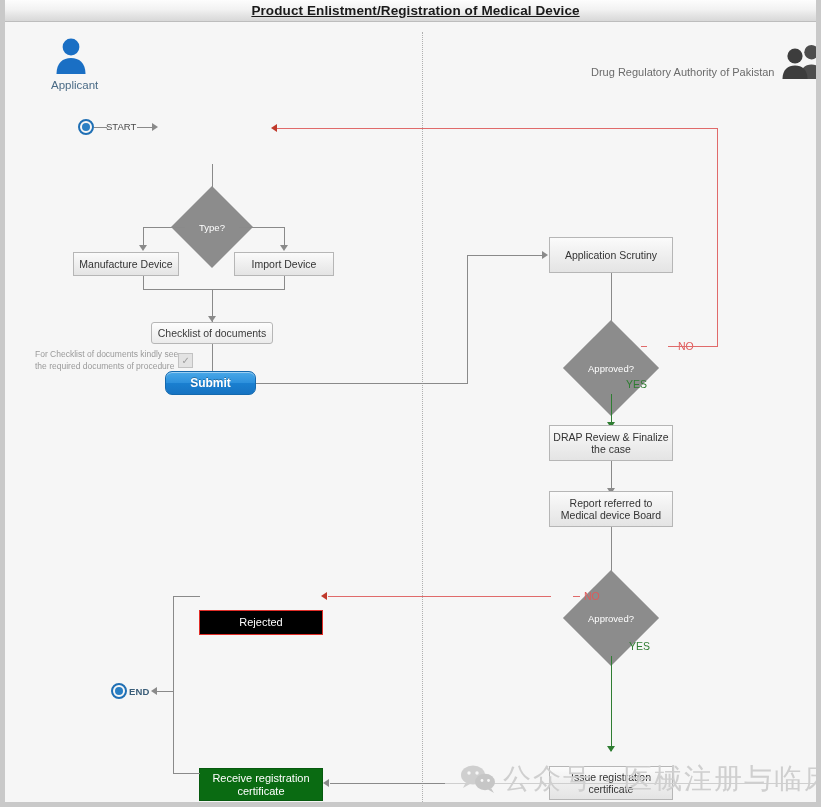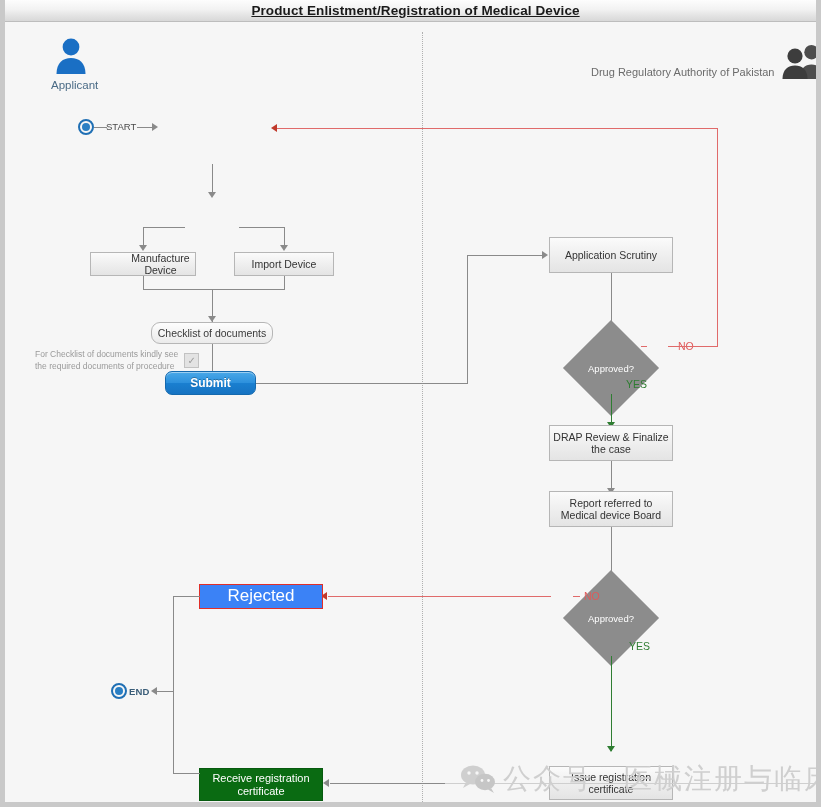--- a/index.html
+++ b/index.html
@@ -66,35 +66,36 @@
   }
   .node-grey {
     background: linear-gradient(to bottom, #fbfbfb 0%, #f0f0f0 45%, #e4e4e4 100%);
     border: 1px solid #b6b6b6;
     color: #333;
     font-size: 10.5px;
   }
   .node-grey-round {
     background: linear-gradient(to bottom, #fdfdfd 0%, #f4f4f4 50%, #ebebeb 100%);
     border: 1px solid #b6b6b6;
-    border-radius: 9px;
+    border-radius: 3px;
     color: #3a3a3a;
     font-size: 10.5px;
   }
   .node-blue {
     background: #1f6fb4;
     border: 1px solid #1b5d97;
     color: #ffffff;
     font-size: 11.5px;
   }
   .node-red {
-    background: #3b82f6;
+    background: #000000;
     border: 1px solid #e12e28;
     color: #ffffff;
-    font-size: 17px;
+    font-size: 11px;
+    margin-top: 26px;
   }
   .node-green {
     background: #0a6b12;
     border: 1px solid #075a0f;
     color: #ffffff;
     font-size: 11px;
   }
   .btn-submit {
     background: linear-gradient(to bottom, #49a8e8 0%, #2d91dd 48%, #1a7fd0 52%, #1673c2 100%);
     border: 1px solid #1469ae;
@@ -213,50 +214,54 @@
     </div>
     <div class="abs ln ln-h" style="left:89px; top:105px; width:13px;"></div>
     <div class="abs start-label" style="left:101px; top:99px;">START</div>
     <div class="abs ln ln-h" style="left:132px; top:105px; width:15px;"></div>
     <div class="abs arw arw-r" style="left:147px; top:101px;"></div>
 
 
     <div class="abs ln ln-v" style="left:207px; top:142px; height:32px;"></div>
     <div class="abs arw arw-d" style="left:203px; top:170px;"></div>
 
+    <div class="diamond-wrap" style="left:178px; top:176px; width:58px; height:58px;">
+      <div class="diamond-shape"></div>
+      <div class="diamond-text">Type?</div>
+    </div>
 
     <div class="abs ln ln-h" style="left:138px; top:205px; width:42px;"></div>
     <div class="abs ln ln-v" style="left:138px; top:205px; height:22px;"></div>
     <div class="abs arw arw-d" style="left:134px; top:223px;"></div>
 
     <div class="abs ln ln-h" style="left:234px; top:205px; width:45px;"></div>
     <div class="abs ln ln-v" style="left:279px; top:205px; height:22px;"></div>
     <div class="abs arw arw-d" style="left:275px; top:223px;"></div>
 
-    <div class="abs node node-grey" style="left:85px; top:230px; width:106px; height:24px;padding-left:35px;">
+    <div class="abs node node-grey" style="left:68px; top:230px; width:106px; height:24px;">
       <span>Manufacture Device</span>
     </div>
     <div class="abs node node-grey" style="left:229px; top:230px; width:100px; height:24px;">
       <span>Import Device</span>
     </div>
 
     <div class="abs ln ln-v" style="left:138px; top:254px; height:13px;"></div>
     <div class="abs ln ln-v" style="left:279px; top:254px; height:13px;"></div>
     <div class="abs ln ln-h" style="left:138px; top:267px; width:142px;"></div>
     <div class="abs ln ln-v" style="left:207px; top:267px; height:33px;"></div>
     <div class="abs arw arw-d" style="left:203px; top:294px;"></div>
 
     <div class="abs node node-grey-round" style="left:146px; top:300px; width:122px; height:22px;">
       <span>Checklist of documents</span>
     </div>
 
     <div class="abs ln ln-v" style="left:207px; top:322px; height:44px;"></div>
     <div class="abs arw arw-d" style="left:203px; top:362px;"></div>
 
-    <div class="abs" style="left:30px; top:326px; display:flex; align-items:center; gap:6px;">
+    <div class="abs" style="left:30px; top:326px; display:flex; align-items:center; ">
       <div class="annot">
         <div>For Checklist of documents kindly see</div>
         <div>the required documents of procedure</div>
       </div>
       <div class="checkbox-icon">✓</div>
     </div>
 
     <div class="abs node btn-submit" style="left:160px; top:349px; width:91px; height:24px;">
       <span>Submit</span>
     </div>

